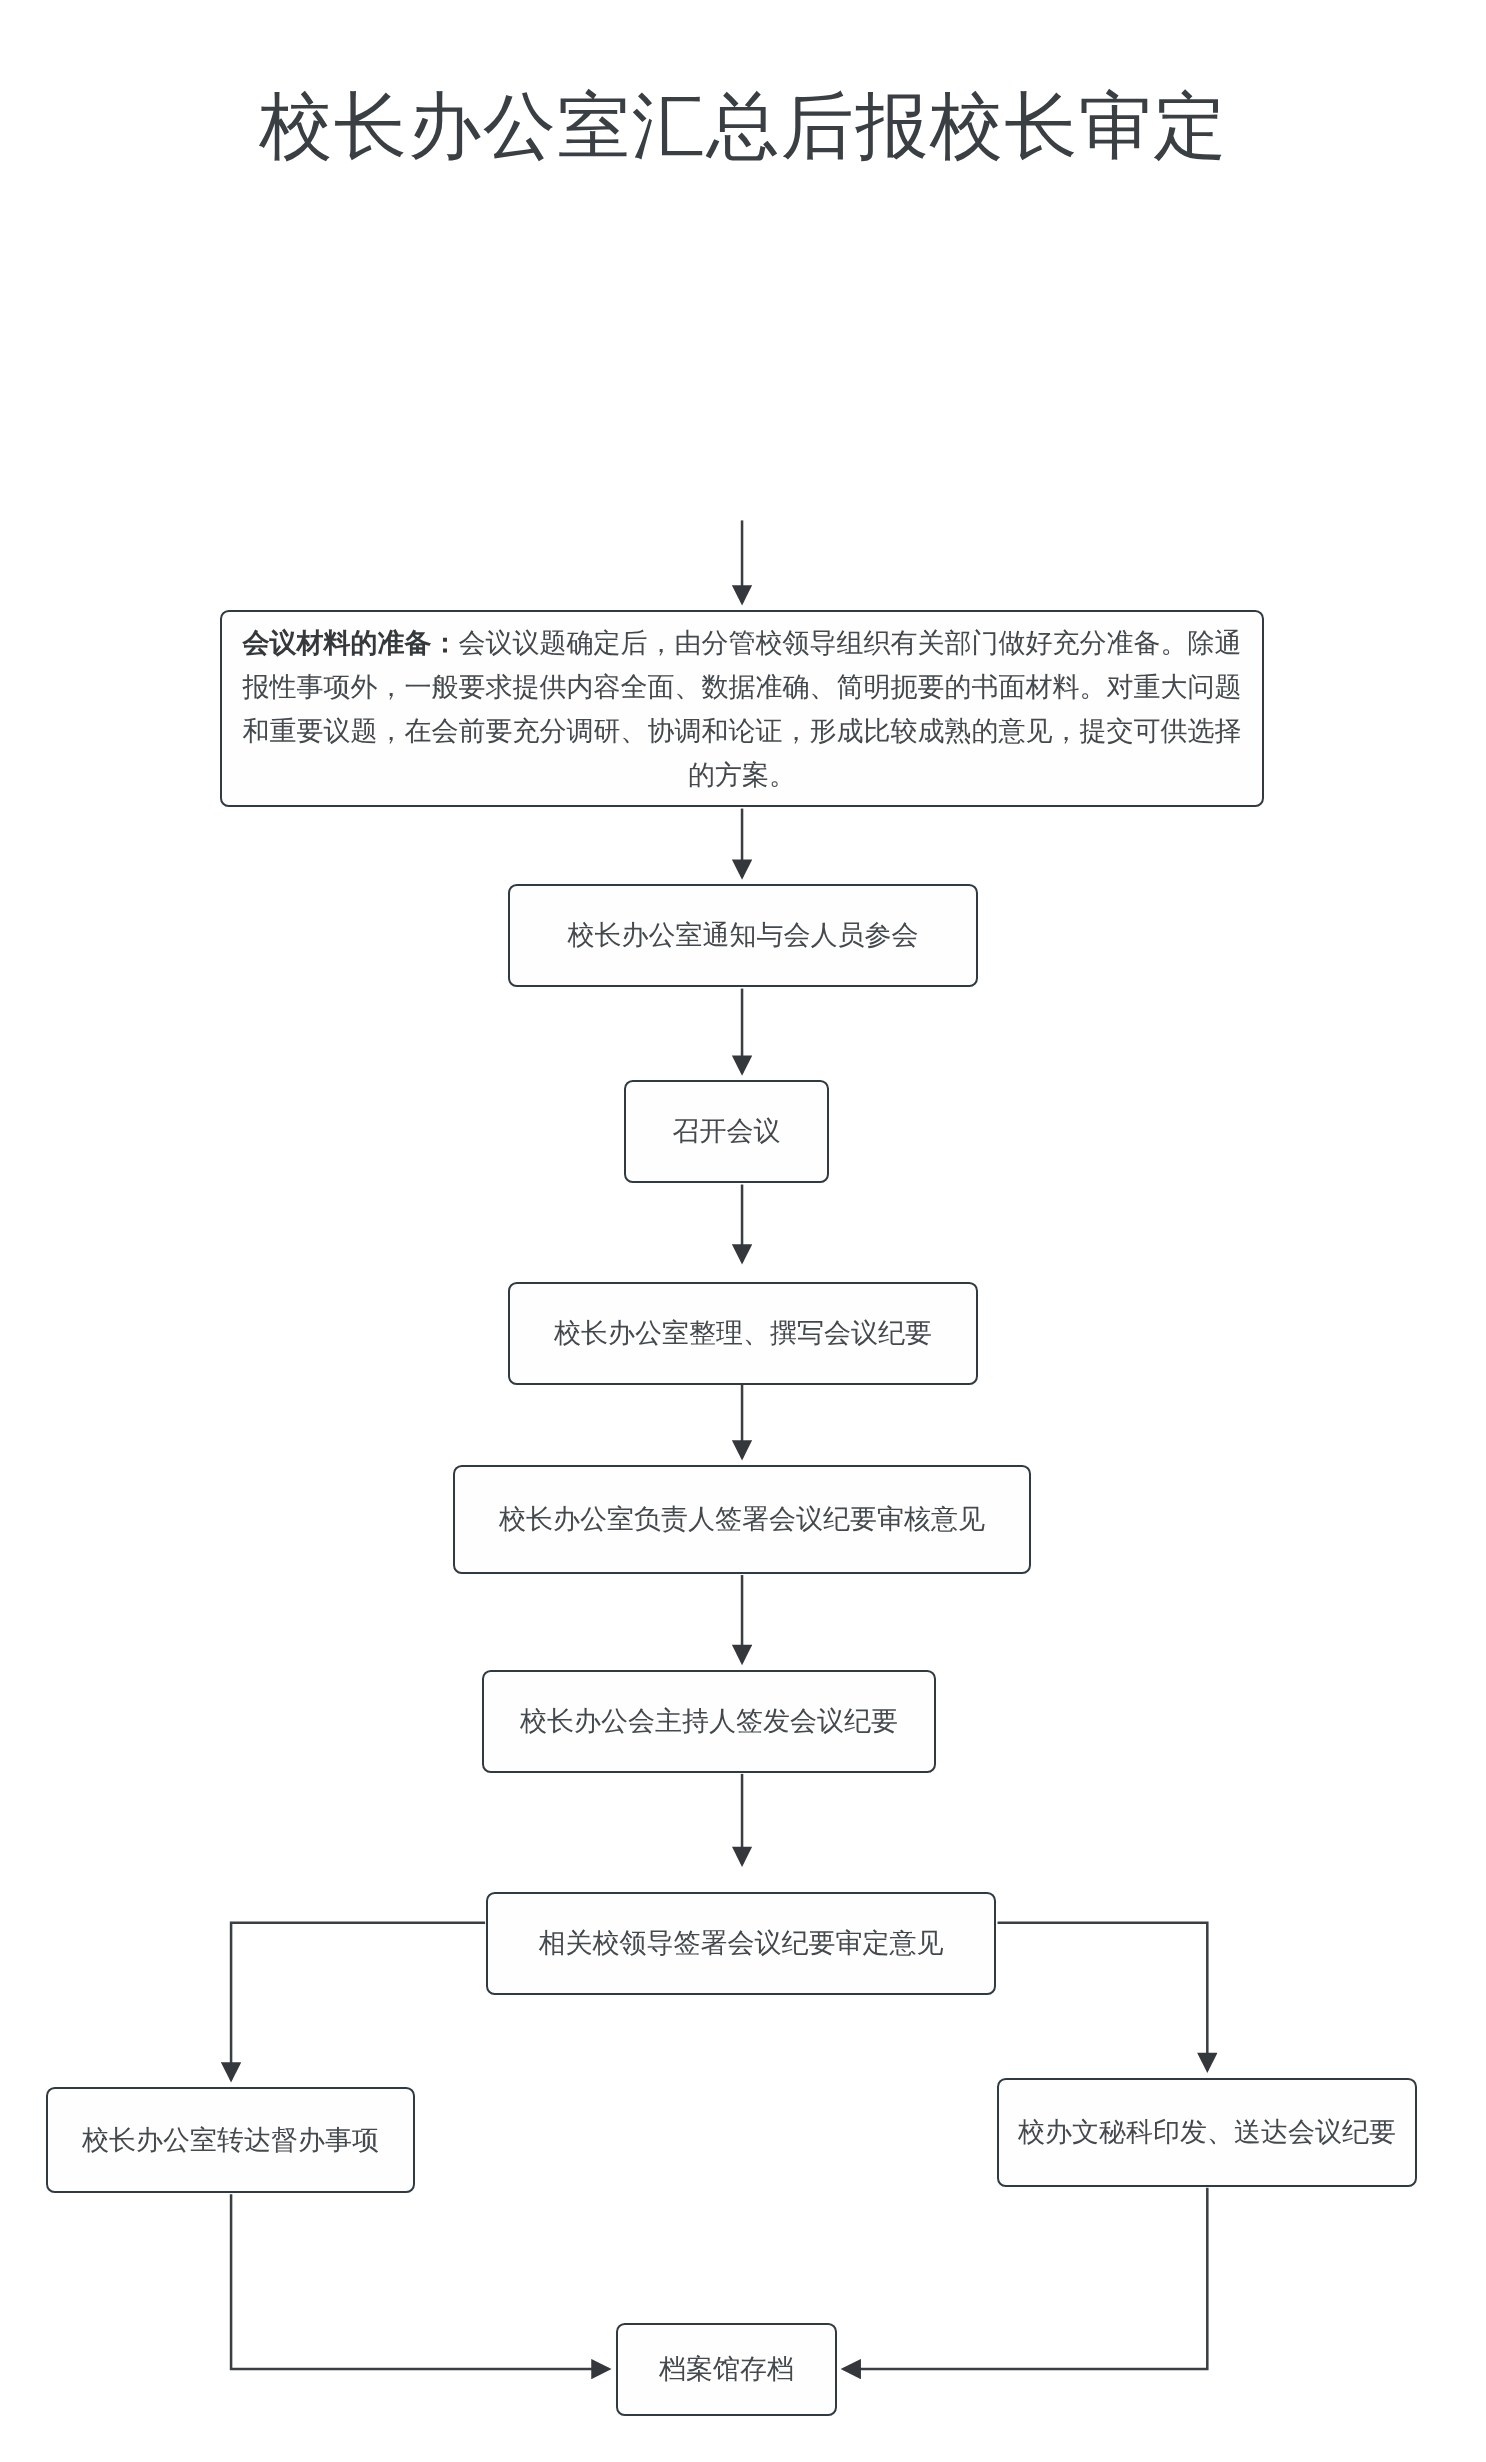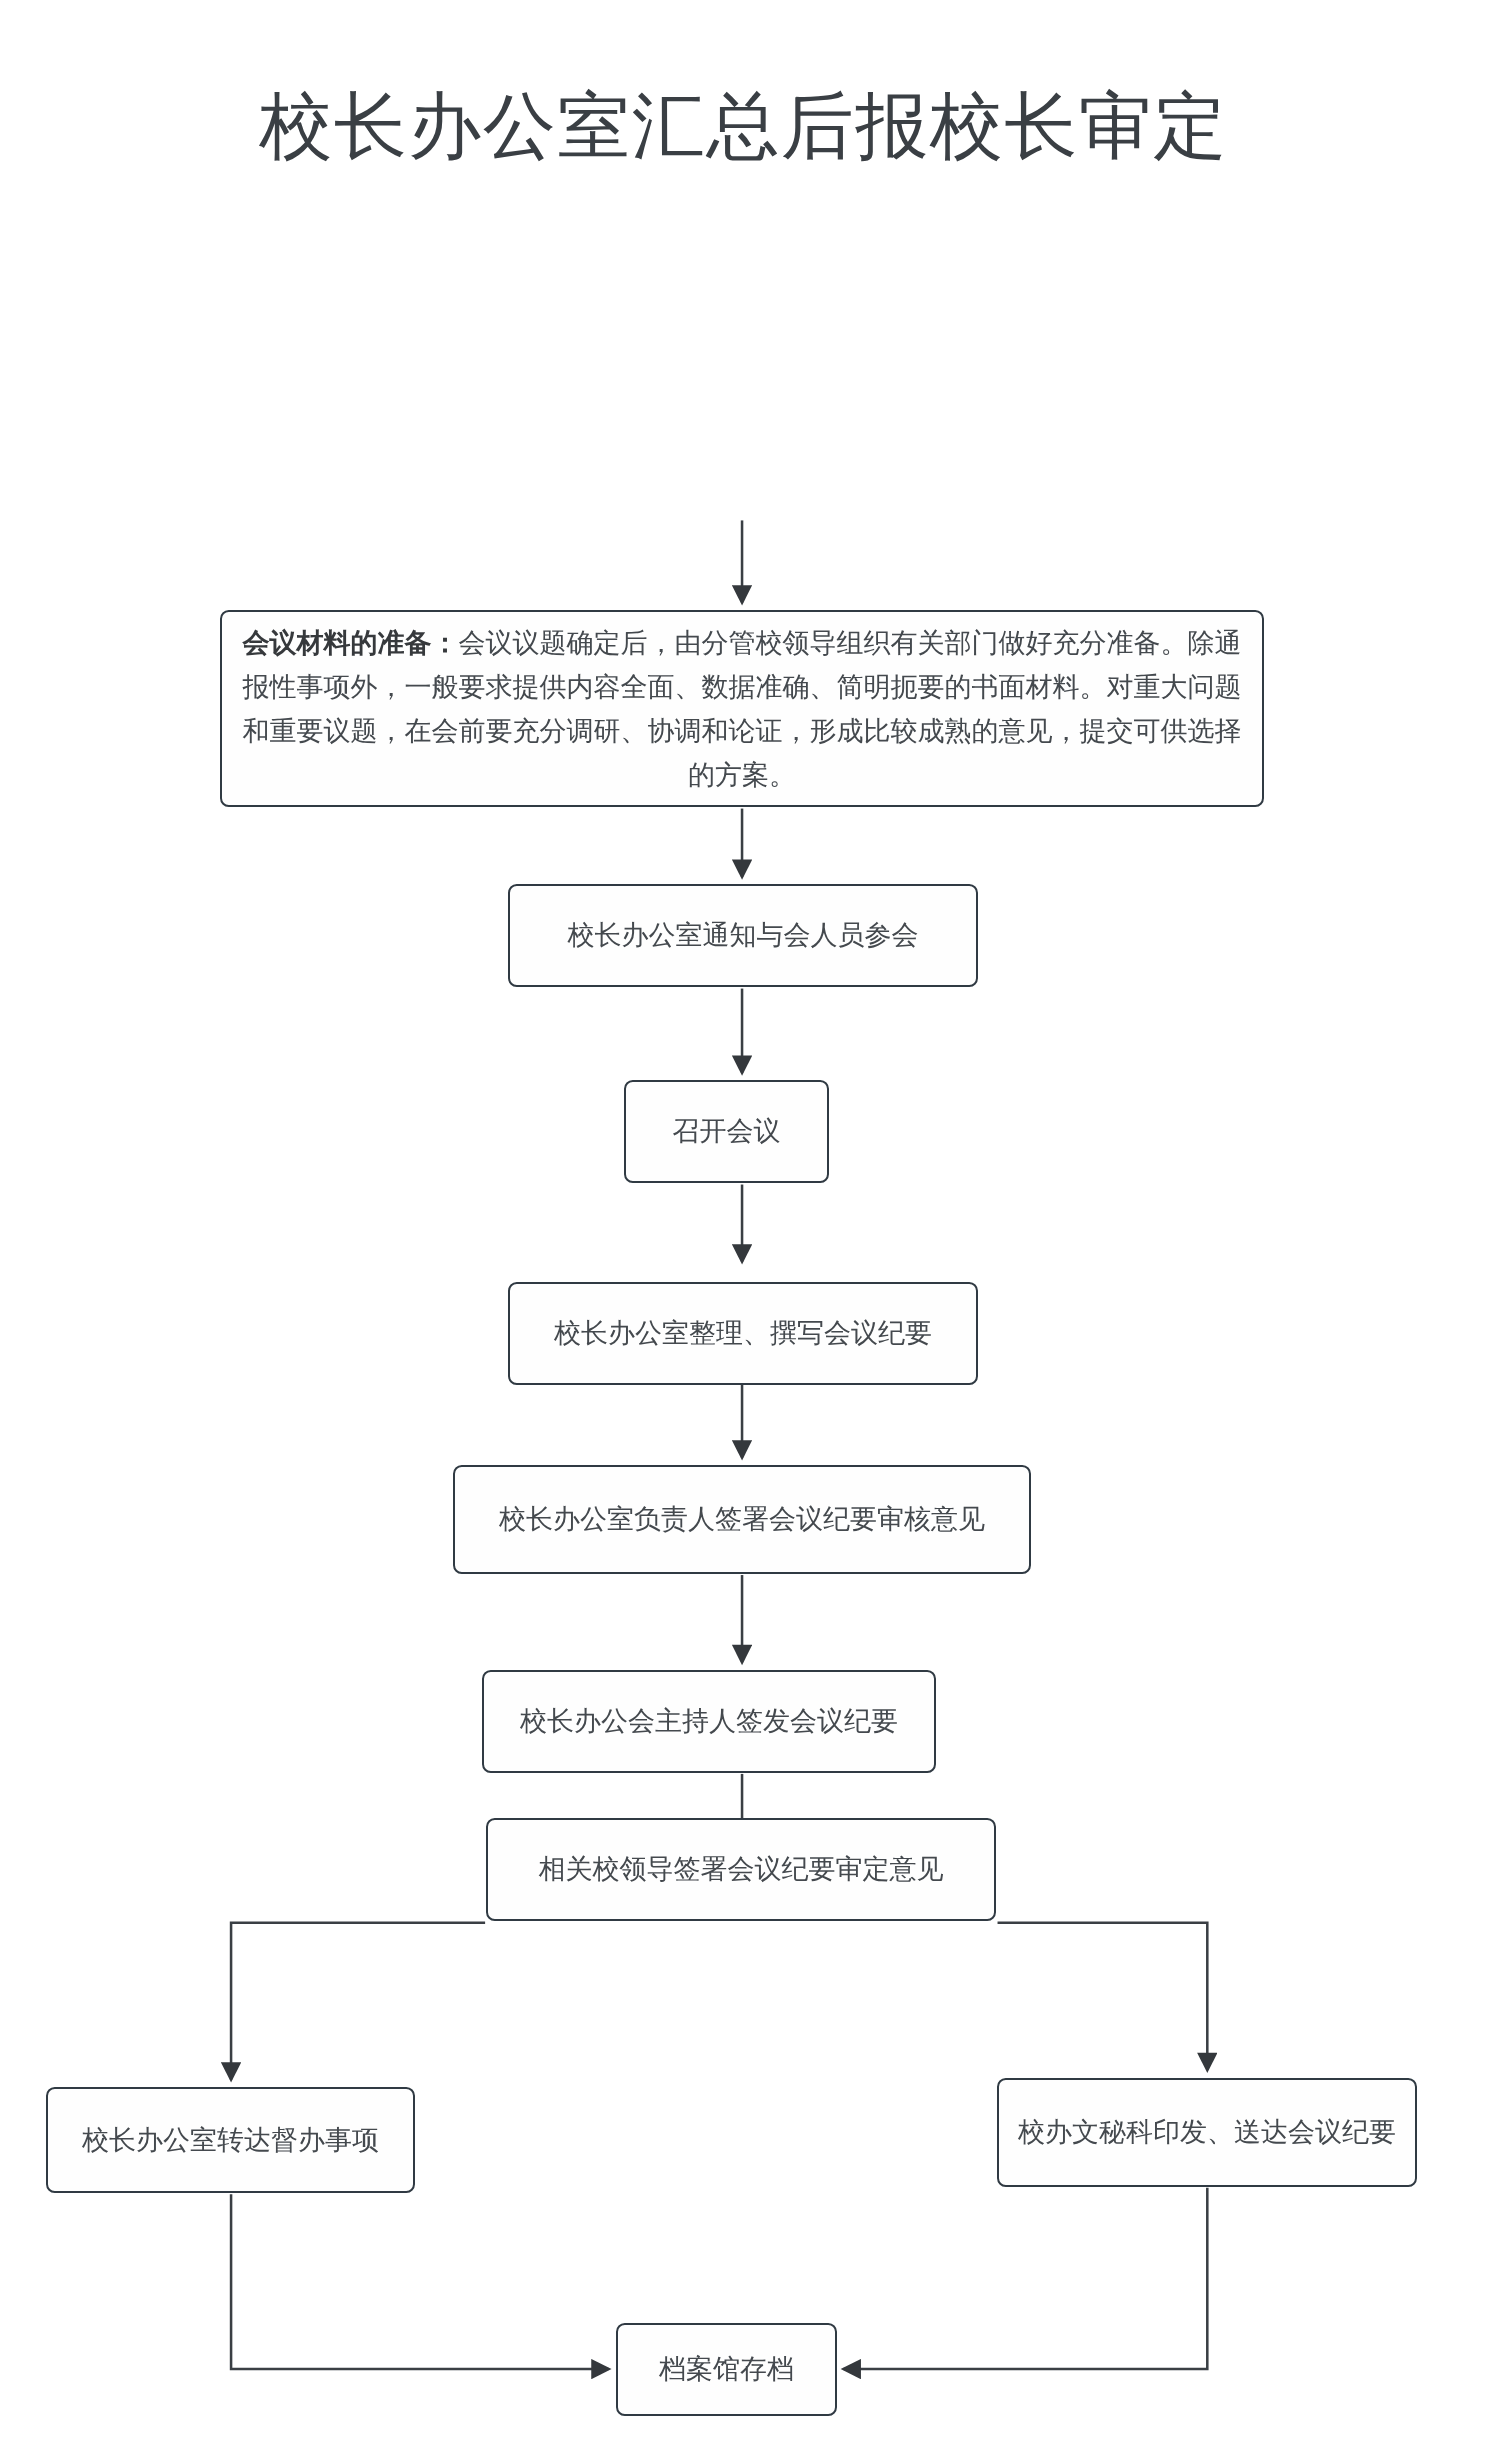--- a/index.html
+++ b/index.html
@@ -59,21 +59,21 @@
     padding: 0 11.6px;
   }
   
   #box-step1  { left: 222px;  top: 335px;  width: 1042px; height: 184px; }
   #box-step2  { left: 220px;  top: 610px;  width: 1044px; height: 197px; }
   #box-step3  { left: 508px;  top: 884px; width: 470px;  height: 103px; }
   #box-step4  { left: 624px;  top: 1080px; width: 205px;  height: 103px; }
   #box-step5  { left: 508px;  top: 1269px; width: 470px;  height: 103px; margin-top: 13px; }
   #box-step6  { left: 453px;  top: 1465px; width: 578px;  height: 109px; }
   #box-step7  { left: 482px;  top: 1670px; width: 454px;  height: 103px; }
-  #box-step8  { left: 486px;  top: 1818px; width: 510px;  height: 103px; }
+  #box-step8  { left: 486px;  top: 1892px; width: 510px;  height: 103px; }
   #box-left   { left: 46px;   top: 2087px; width: 369px;  height: 106px; }
   #box-right  { left: 997px; top: 2078px; width: 420px;  height: 109px; }
   #box-final  { left: 616px;  top: 2323px; width: 221px;  height: 93px; }
 </style>
 </head>
 <body>
 
 <div id="canvas">
 
   <svg id="connectors" viewBox="0 0 2048 3392" xmlns="http://www.w3.org/2000/svg">

